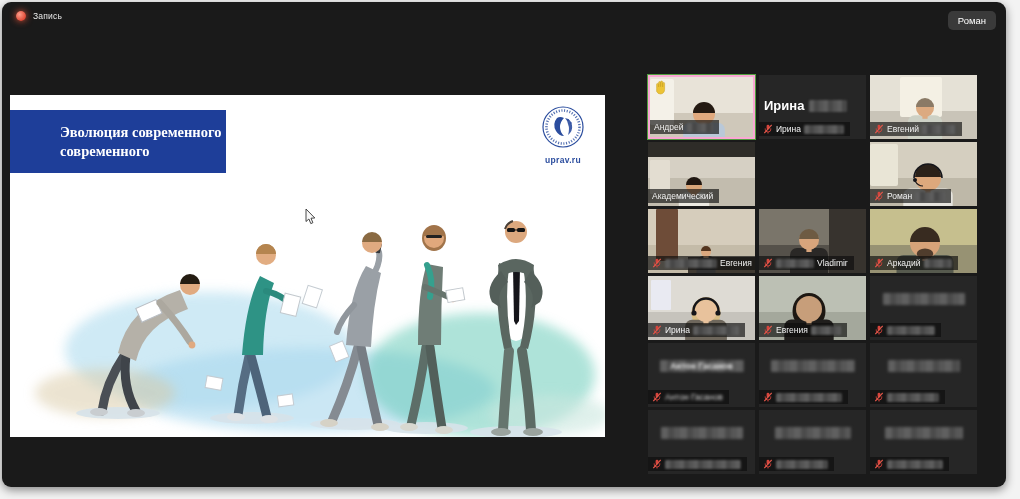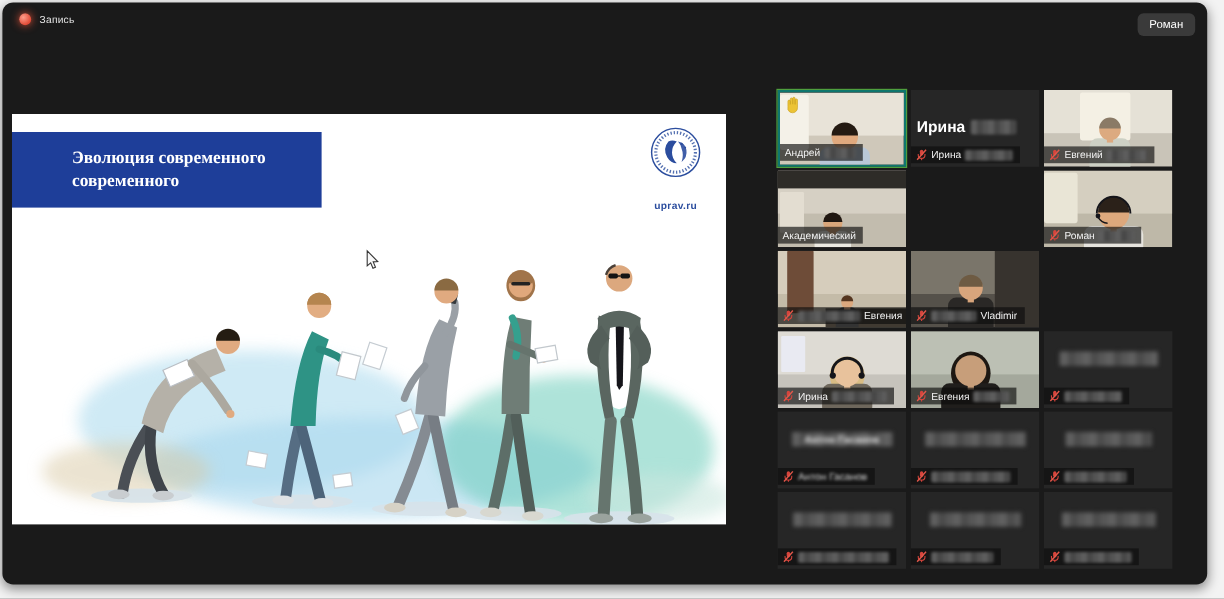--- a/index.html
+++ b/index.html
@@ -10,32 +10,32 @@
   
   .rec{position:absolute;left:14px;top:9px;display:flex;align-items:center;gap:7px;}
   .rec-dot{width:10px;height:10px;border-radius:50%;
        background:radial-gradient(circle at 35% 35%,#ff9d8a,#e14a36 70%);
        box-shadow:0 0 7px rgba(255,90,60,.9);}
   .rec-txt{font-size:8.5px;color:#e6e6e6;letter-spacing:.2px;}
   .login{position:absolute;right:10px;top:9px;background:#3a3a3a;color:#fff;font-size:9.5px;
        padding:4px 10px;border-radius:5px;border:none;cursor:pointer;}
   
   #slide{position:absolute;left:8px;top:93px;width:595px;height:342px;background:#fff;overflow:hidden;}
-  .banner{position:absolute;left:0;top:15px;width:258px;height:63px;background:#1e3e99;
+  .banner{position:absolute;left:0;top:15px;width:216px;height:63px;background:#1e3e99;
        display:flex;flex-direction:column;justify-content:center;padding-left:50px;box-sizing:border-box;}
   .banner div{color:#fff;font-family:"Liberation Serif","DejaVu Serif",serif;
        font-weight:bold;font-size:14.5px;line-height:1.3;}
   .logo{position:absolute;left:524px;top:10px;width:58px;text-align:center;}
-  .logo-cap{font-size:8.5px;font-weight:bold;color:#2b4d9e;margin-top:12px;letter-spacing:.3px;}
+  .logo-cap{font-size:8.5px;font-weight:bold;color:#2b4d9e;margin-top:2px;letter-spacing:.3px;}
   #illu{position:absolute;left:0;top:0;}
   
   #grid{position:absolute;left:646px;top:73px;width:340px;height:402px;}
   .tile{position:absolute;width:107px;height:64px;background:#262626;overflow:hidden;
        box-sizing:border-box;cursor:pointer;}
-  .tile.active{border:2px solid #0f766e;outline:1px solid #4f9f3e;}
+  .tile.active{border:2px solid #f9a8d4;outline:1px solid #4f9f3e;}
   .tile svg.scene{position:absolute;left:0;top:0;}
   .hand{position:absolute;left:4px;top:3px;width:14px;height:15px;}
   .lbl{position:absolute;left:0;bottom:3px;display:flex;align-items:center;gap:3px;
        background:rgba(12,12,12,.65);padding:2px 6px 2px 4px;font-size:8.5px;color:#f2f2f2;
        white-space:nowrap;max-width:99px;overflow:hidden;}
   .pxblur{display:inline-block;height:9px;border-radius:1.5px;flex:none;
        background:repeating-linear-gradient(90deg,#5d5d5d 0 5px,#484848 5px 10px,#545454 10px 14px);
        filter:blur(1.3px);}
   .btxt{filter:blur(1.5px);opacity:.85;}
   .bigname{position:absolute;left:5px;top:23px;display:flex;align-items:center;gap:5px;
@@ -323,20 +323,41 @@
           <svg width="10" height="10" viewBox="0 0 10 10" style="flex:none">
             <rect x="3.6" y="0.7" width="2.8" height="4.8" rx="1.4" fill="#d5443c"></rect>
             <path d="M2.2,4.4 v0.8 a2.8,2.8 0 0 0 5.6,0 v-0.8" stroke="#d5443c" fill="none" stroke-width="0.9"></path>
             <line x1="5" y1="8" x2="5" y2="9.5" stroke="#d5443c" stroke-width="0.9"></line>
             <line x1="1.3" y1="9.2" x2="8.7" y2="0.8" stroke="#e2574a" stroke-width="1.2"></line>
           </svg>
           <span class="pxblur" style="width:38px"></span>
           <span>Vladimir</span>
         </div>
       </div>
+      <div class="tile" style="left: 222px; top: 134px;">
+        <svg class="scene" width="107" height="64" viewBox="0 0 107 64">
+          <rect width="107" height="64" fill="#979273"></rect>
+          <rect width="107" height="36" fill="#c6bf8e"></rect>
+          <rect x="26.5" y="46" width="57" height="24" rx="7" fill="#565a4e"></rect>
+          <rect x="52.4" y="41.5" width="5.2" height="10.5" fill="#d7a379"></rect>
+          <circle cx="55" cy="34" r="15" fill="#d7a379"></circle>
+          <path d="M 40,33 a 15,15 0 0 1 30,0 z" fill="#382b20"></path>
+          <ellipse cx="55" cy="44.8" rx="8.25" ry="5.3999999999999995" fill="#382b20" opacity=".85"></ellipse>
+        </svg>
+        <div class="lbl">
+          <svg width="10" height="10" viewBox="0 0 10 10" style="flex:none">
+            <rect x="3.6" y="0.7" width="2.8" height="4.8" rx="1.4" fill="#d5443c"></rect>
+            <path d="M2.2,4.4 v0.8 a2.8,2.8 0 0 0 5.6,0 v-0.8" stroke="#d5443c" fill="none" stroke-width="0.9"></path>
+            <line x1="5" y1="8" x2="5" y2="9.5" stroke="#d5443c" stroke-width="0.9"></line>
+            <line x1="1.3" y1="9.2" x2="8.7" y2="0.8" stroke="#e2574a" stroke-width="1.2"></line>
+          </svg>
+          <span>Аркадий</span>
+          <span class="pxblur" style="width:28px"></span>
+        </div>
+      </div>
       <div class="tile" style="left: 0px; top: 201px;">
         <svg class="scene" width="107" height="64" viewBox="0 0 107 64">
           <rect width="107" height="64" fill="#c6c3bc"></rect>
           <rect width="107" height="36" fill="#dedbd4"></rect>
           <rect x="3" y="4" width="20" height="30" fill="#e9eaf2" rx="1"></rect>
           <ellipse cx="58" cy="37" rx="14.5" ry="16" fill="#d8bc84"></ellipse>
           <rect x="37.1" y="43.8" width="41.8" height="26.200000000000003" rx="7" fill="#6e675c"></rect>
           <rect x="55.4" y="40.5" width="5.2" height="7.699999999999999" fill="#e8c29c"></rect>
           <circle cx="58" cy="35" r="11" fill="#e8c29c"></circle>
           <path d="M 45.5,35 a 12.5,12.5 0 0 1 25,0" stroke="#15151a" stroke-width="2.4" fill="none"></path>

